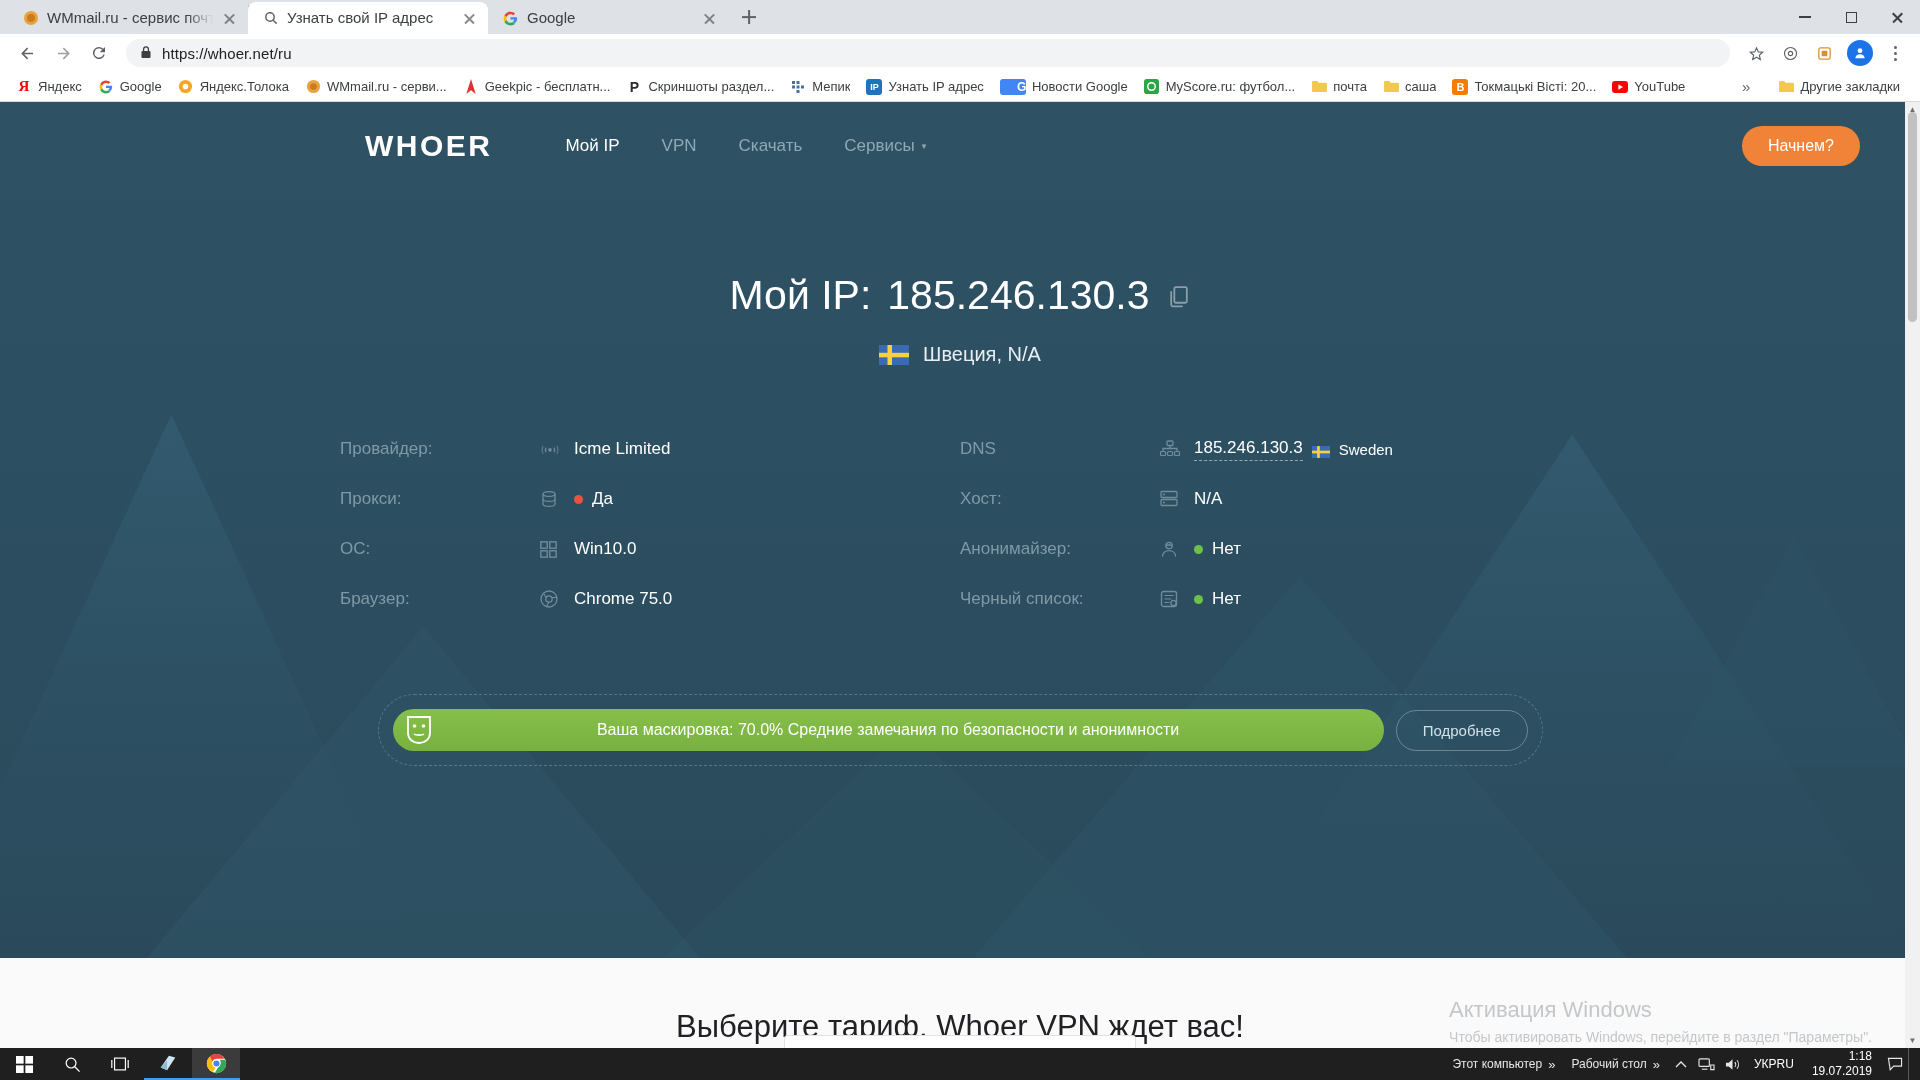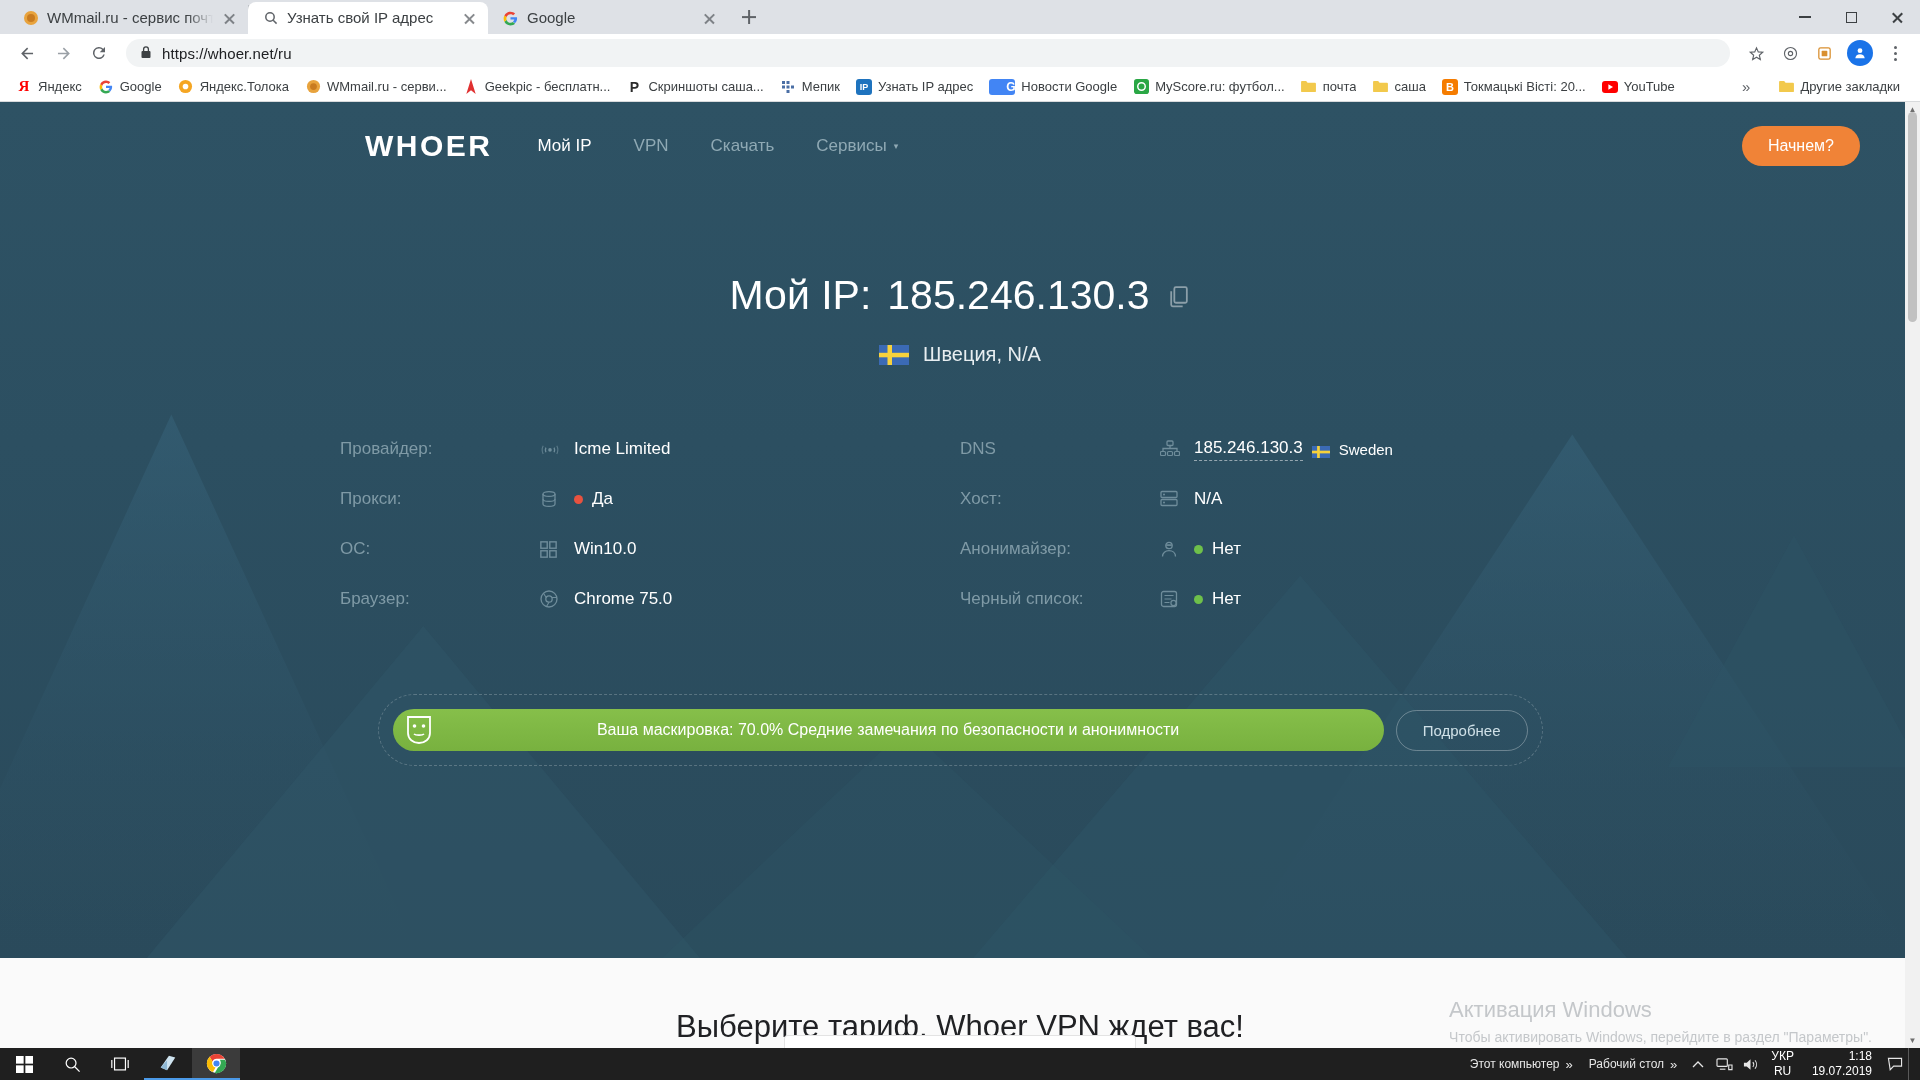--- a/index.html
+++ b/index.html
@@ -99,21 +99,21 @@
   .page { position:relative; height: 946px; overflow:hidden; background:#2b4f5f; }
   .hero {
     height: 856px; position:relative;
     background:
       linear-gradient(180deg, #2e5264 0%, #2c4f61 40%, #2a4a5b 100%);
     overflow:hidden;
   }
   .mountains { position:absolute; inset:0; pointer-events:none; }
   .site-header {
     position:relative; z-index:3; height:88px;
-    display:flex; align-items:center; padding: 0 60px 0 365px;
+    display:flex; align-items:center; padding: 0 60px 0 365px; gap: 28px;
   }
   .logo { font-size: 30px; font-weight: bold; letter-spacing: 2.5px; color:#ffffff; margin-right: 45px; }
   .nav { display:flex; align-items:center; gap:42px; }
   .nav-item { font-size:17px; color:#8fa9b4; }
   .nav-item.active { color:#ffffff; }
   .nav-item .caret { font-size:9px; margin-left:7px; position:relative; top:-2px; }
   .cta {
     margin-left:auto; background:#f08337; color:#ffffff; font-size:16px;
     padding: 11px 26px; border-radius: 22px;
   }
@@ -195,21 +195,21 @@
     color:#ffffff; font-size:12px; position:relative;
   }
   .tb-left { display:flex; align-items:center; height:32px; }
   .tb-btn { width:48px; height:32px; display:flex; align-items:center; justify-content:center; }
   .tb-btn.chrome-active { background:#3b3b3b; border-bottom:2px solid #4b9ae8; }
   .tb-btn.store-active { border-bottom:2px solid #4b9ae8; }
   .tb-right-area { margin-left:auto; display:flex; align-items:center; gap:0px; padding-right: 4px; height:40px; }
   .tray-group { display:flex; align-items:center; gap:6px; padding: 0 8px; font-size:12px; color:#e6e6e6; }
   .tray-chev { font-size:13px; color:#e6e6e6; }
   .tb-clock { display:flex; flex-direction:column; align-items:flex-end; line-height:15px; padding: 0 10px; font-size:12px; }
-  .tb-lang { display:flex; flex-direction:column; align-items:center; line-height:15px; padding:0 8px; font-size:12px; }
+  .tb-lang { display:flex; align-items:center; line-height:15px; padding:0 8px; font-size:12px; }
   .tb-icon-sm { width:26px; height:32px; display:flex; align-items:center; justify-content:center; }
   .tb-showdesk { width:8px; height:32px; border-left:1px solid #5a5a5a; }
 </style>
 </head>
 <body>
 
 <div class="browser">
 
   <div class="tabstrip">
 
@@ -364,21 +364,21 @@
       <span class="bm-ico">
         <svg width="14" height="15" viewBox="0 0 14 16">
             <path d="M7 0 L12 16 L7 12 L2 16 Z" fill="#e03030"></path>
           </svg>
       </span>
       <span class="bm-label">Geekpic - бесплатн...</span>
     </div>
 
     <div class="bm">
       <span class="bm-ico" style="color:#2b2b2b;font-size:14px;">P</span>
-      <span class="bm-label">Скриншоты саша...</span>
+      <span class="bm-label">Скриншоты раздел...</span>
     </div>
 
     <div class="bm">
       <span class="bm-ico">
         <svg width="14" height="14" viewBox="0 0 14 14">
             <g fill="#4a6fa5">
               <rect x="1" y="1" width="3" height="3"></rect>
               <rect x="5.5" y="1" width="3" height="3"></rect>
               <rect x="1" y="5.5" width="3" height="3"></rect>
               <rect x="5.5" y="5.5" width="3" height="3"></rect>

